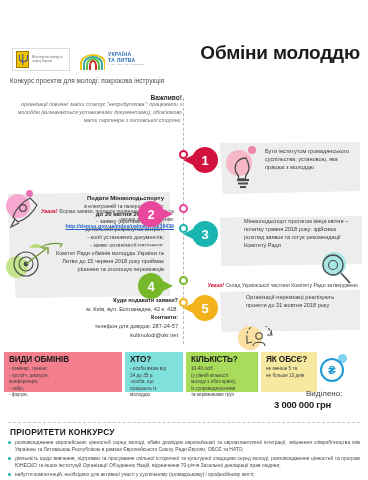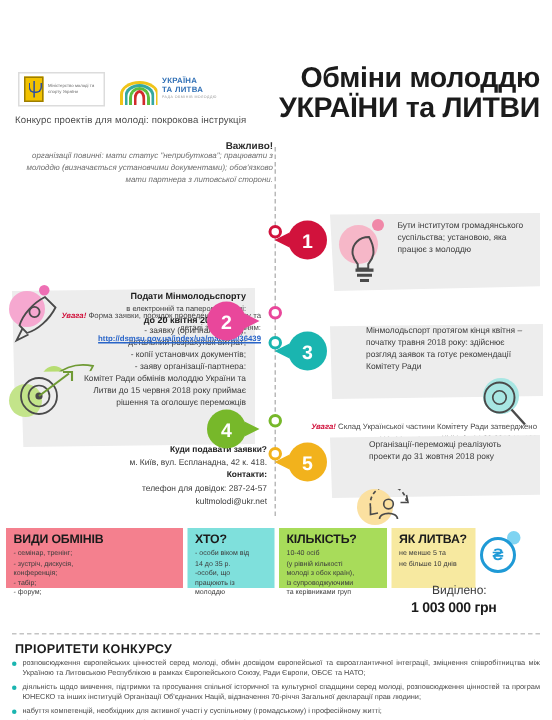--- a/index.html
+++ b/index.html
@@ -83,21 +83,21 @@
   .cat{position:absolute;top:0;height:40px;padding:3px 4px 0 5px;box-sizing:border-box;}
   .cat h4{margin:0 0 2px 0;font-size:8.2px;font-weight:bold;color:#1b1b1b;letter-spacing:-.1px;}
   .cat ul{margin:0;padding:0;list-style:none;}
   .cat li{font-size:4.7px;line-height:1.4;color:#3b3b3b;}
   .c1{left:4px;width:118px;background:#f4808e;}
   .c2{left:125px;width:58px;background:#7fe0dc;}
   .c3{left:186px;width:72px;background:#a8dc5a;}
   .c4{left:261px;width:56px;background:#f7e9a0;}
   .money{position:absolute;left:262px;top:8px;width:106px;text-align:center;}
   .coin{position:absolute;left:58px;top:-2px;width:24px;height:24px;border-radius:50%;border:2px solid #1f9ad6;box-sizing:border-box;color:#1f9ad6;font-size:11px;display:flex;align-items:center;justify-content:center;font-weight:bold;}
-  .money .lbl{position:absolute;left:26px;top:29px;font-size:8px;color:#3b3b3b;}
+  .money .lbl{position:absolute;left:44px;top:29px;font-size:8px;color:#3b3b3b;}
   .money .amt{position:absolute;left:12px;top:39px;font-size:9.4px;font-weight:bold;color:#1b1b1b;letter-spacing:-.2px;}
 
   
   .prio{position:absolute;left:0;top:382px;width:368px;height:84px;background:#fff;}
   .prio .divider{position:absolute;left:8px;top:0;width:352px;border-top:1px dashed #c4c4c4;}
   .prio h3{margin:0;position:absolute;left:10px;top:5px;font-size:8.4px;font-weight:bold;color:#1b1b1b;letter-spacing:.2px;}
   .prio ul{position:absolute;left:8px;top:17px;width:352px;margin:0;padding:0;list-style:none;}
   .prio li{position:relative;padding-left:7px;font-size:4.9px;line-height:1.46;color:#4a4a4a;margin-bottom:1.5px;text-align:justify;}
   .prio li:before{content:"";position:absolute;left:0;top:2px;width:3px;height:3px;border-radius:50%;background:#1ab5b0;}
 </style>
@@ -122,21 +122,20 @@
         <div class="ukl-text">
           <div class="l1">УКРАЇНА</div>
           <div class="l2">ТА ЛИТВА</div>
           <div class="l3">РАДА ОБМІНІВ МОЛОДДЮ</div>
         </div>
       </div>
     </div>
     <div class="subtitle">Конкурс проектів для молоді: покрокова інструкція</div>
     <div class="title">
       <span class="t1">Обміни молоддю</span>
-      <span class="t2">УКРАЇНИ та ЛИТВИ</span>
     </div>
   </div>
 
   <div class="steps">
     <div class="spine"></div>
 
     <div class="important">
       <div class="hdr">Важливо!</div>
       <div class="bd">організації повинні: мати статус "неприбуткова"; працювати з молоддю (визначається установчими документами); обов'язково мати партнера з литовської сторони.</div>
     </div>
@@ -288,31 +287,31 @@
       <h4>ХТО?</h4>
       <ul>
         <li>- особи віком від</li>
         <li>14 до 35 р.</li>
         <li>-особи, що</li>
         <li>працюють із</li>
         <li>молоддю</li>
       </ul>
     </div>
     <div class="cat c4">
-      <h4>ЯК ЛИТВА?</h4>
+      <h4>ЯК ОБСЄ?</h4>
       <ul>
         <li>не менше 5 та</li>
         <li>не більше 10 днів</li>
       </ul>
     </div>
     <div class="money">
       <div class="dot" style="left:76px;top:-6px;width:9px;height:9px;background:#7fd4f2;"></div>
       <div class="coin">₴</div>
       <div class="lbl">Виділено:</div>
-      <div class="amt">1 003 000 грн</div>
+      <div class="amt">3 000 000 грн</div>
     </div>
   </div>
 
   <div class="prio">
     <div class="divider"></div>
     <h3>ПРІОРИТЕТИ  КОНКУРСУ</h3>
     <ul>
       <li>розповсюдження європейських цінностей серед молоді, обмін досвідом європейської та євроатлантичної інтеграції, зміцнення співробітництва між Україною та Литовською Республікою в рамках Європейського Союзу, Ради Європи, ОБСЄ та НАТО;</li>
       <li>діяльність щодо вивчення, підтримки та просування спільної історичної та культурної спадщини серед молоді, розповсюдження цінностей та програм ЮНЕСКО та інших інституцій Організації Об'єднаних Націй, відзначення 70-річчя Загальної декларації прав людини;</li>
       <li>набуття компетенцій, необхідних для активної участі у суспільному (громадському) і професійному житті;</li>

